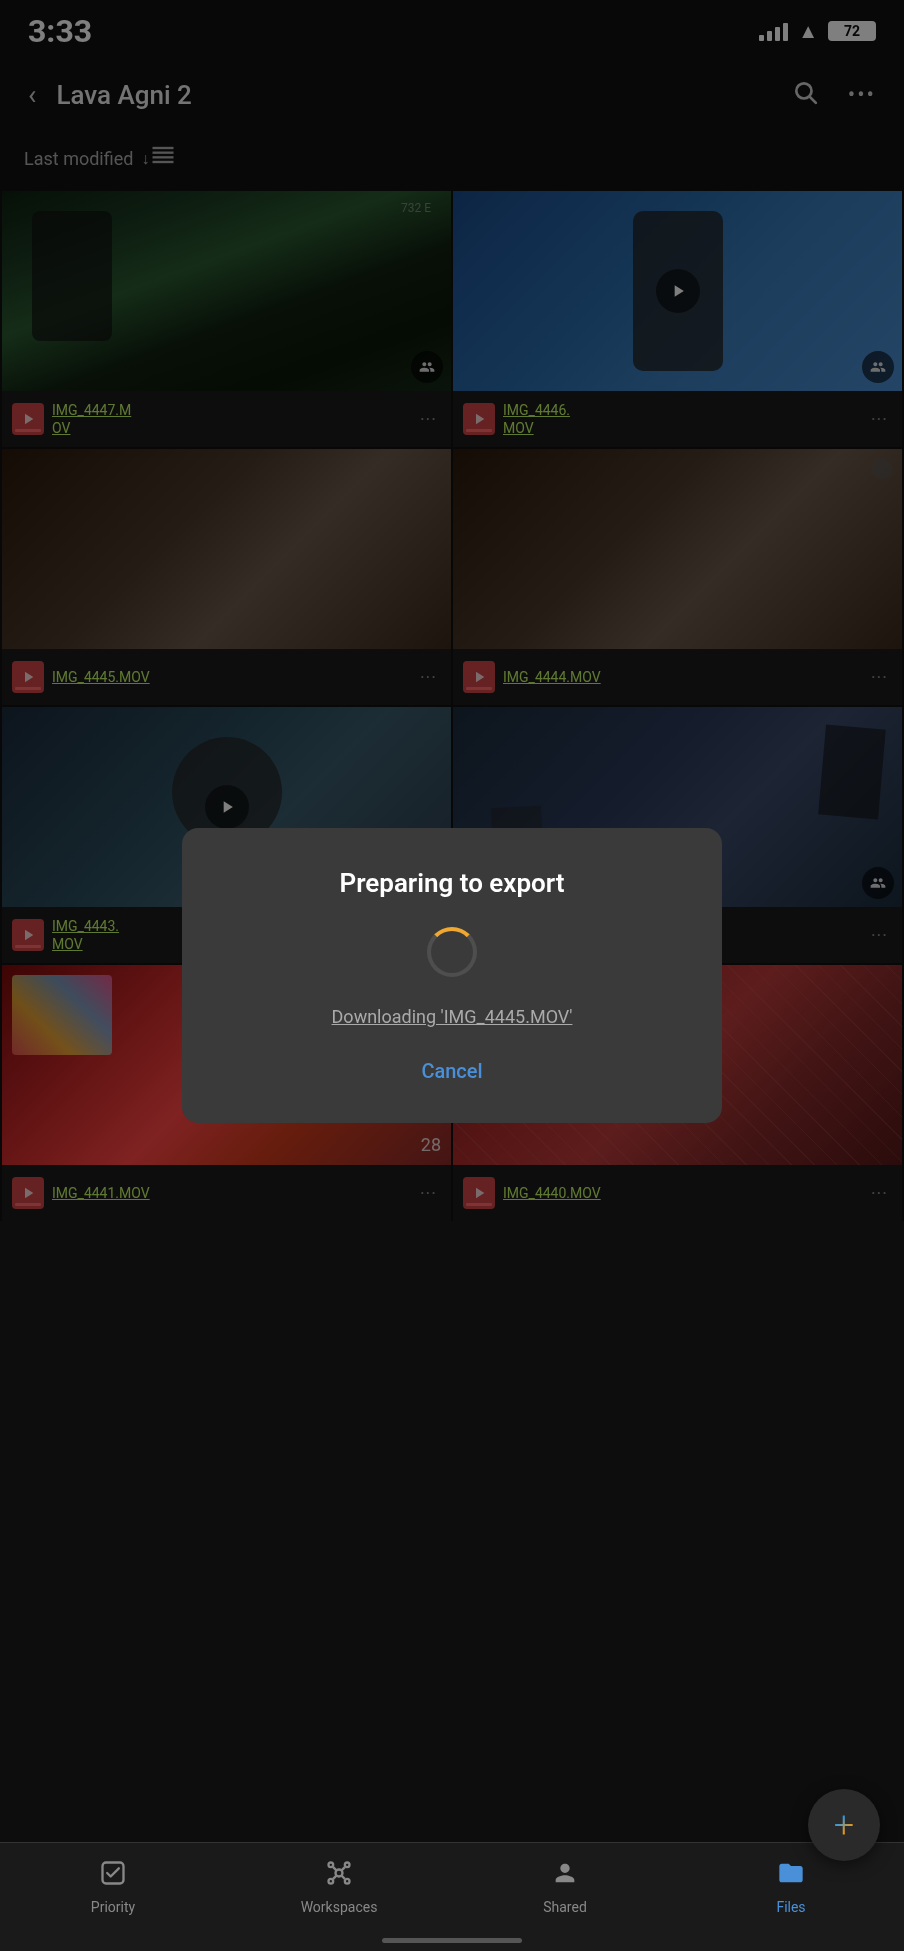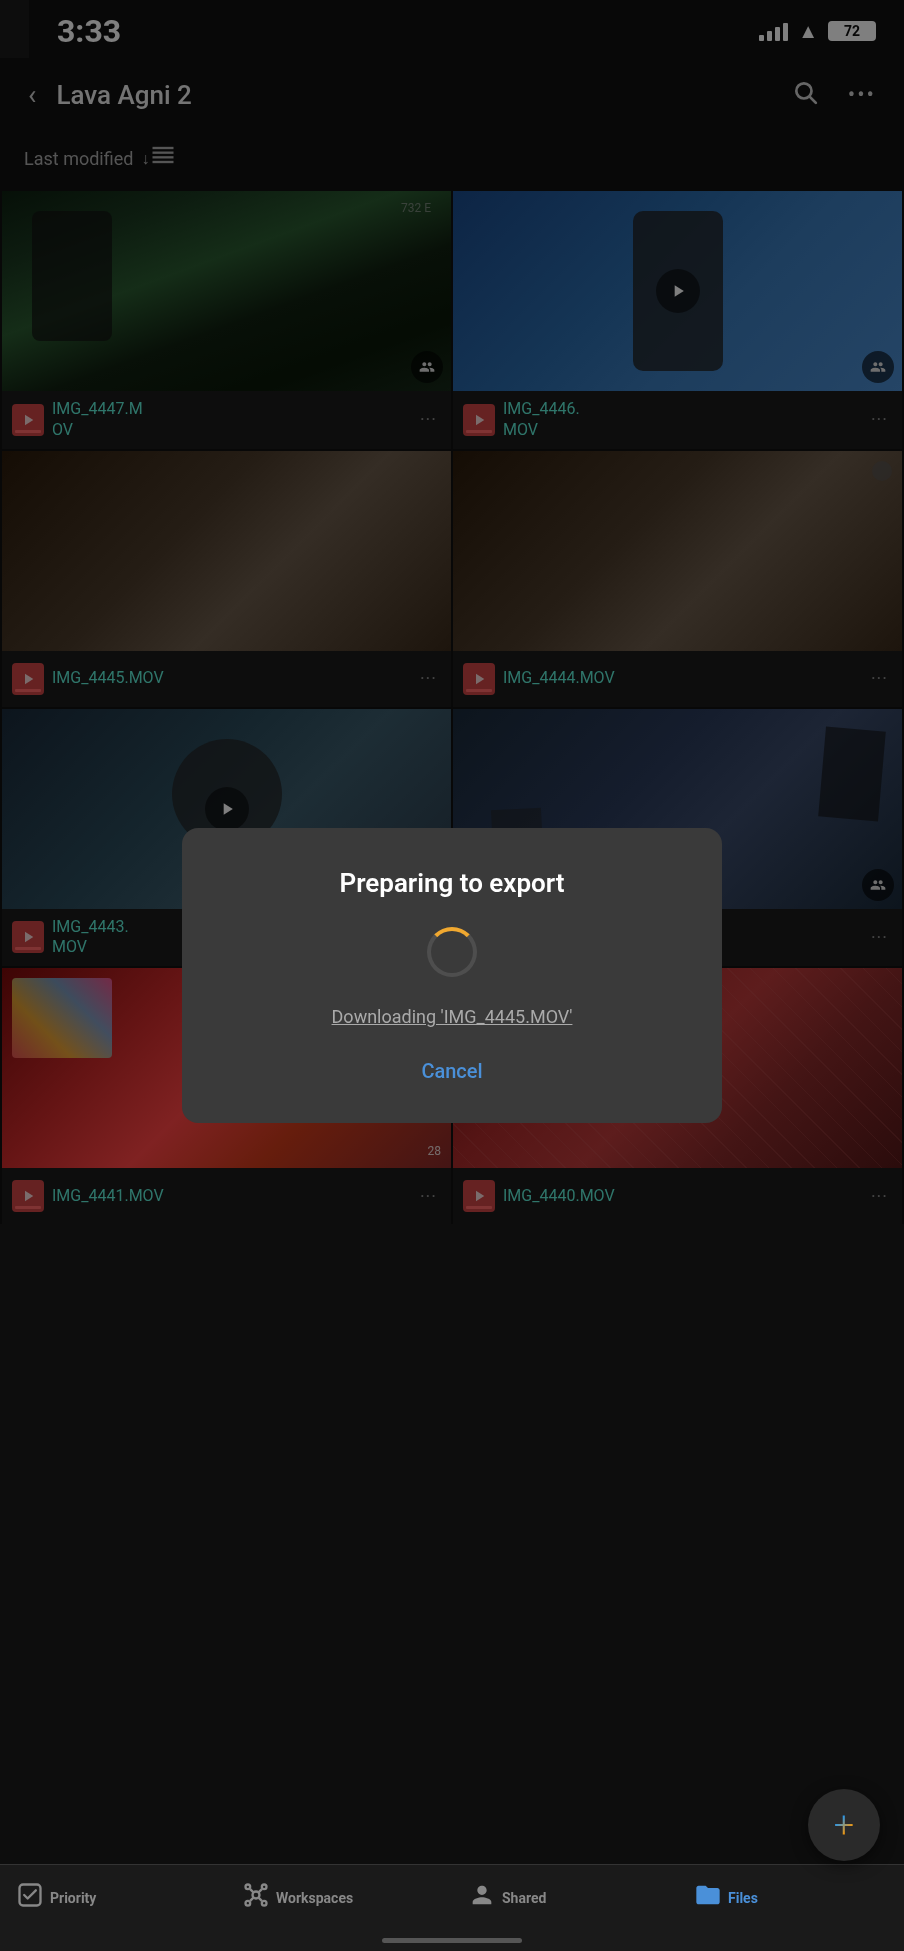--- a/index.html
+++ b/index.html
@@ -15,21 +15,20 @@
       position: relative;
     }
 
     
     .status-bar {
       display: flex;
       justify-content: space-between;
       align-items: center;
       padding: 12px 28px 8px;
       background: #111;
-      margin-left: 29px;
     }
     .status-time {
       font-size: 32px;
       font-weight: 700;
       color: #fff;
     }
     .status-icons {
       display: flex;
       align-items: center;
       gap: 10px;
@@ -223,24 +222,25 @@
       bottom: 3px;
       left: 3px;
       right: 3px;
       height: 3px;
       background: #ff6666;
       border-radius: 1px;
     }
 
     .file-name {
       flex: 1;
-      font-size: 16px;
-      color: #5eead4;
+      font-size: 14px;
+      color: #bef264;
       line-height: 1.3;
       word-break: break-all;
+      text-decoration: underline;
     }
 
     .more-dots {
       color: #888;
       font-size: 18px;
       cursor: pointer;
       padding: 4px;
       letter-spacing: 1px;
     }
 
@@ -323,27 +323,26 @@
       border-top: 1px solid #333;
       display: flex;
       justify-content: space-around;
       align-items: flex-end;
       padding: 12px 0 32px;
       z-index: 200;
     }
 
     .nav-item {
       display: flex;
-      flex-direction: row;
+      flex-direction: column;
       align-items: center;
       gap: 6px;
       cursor: pointer;
       padding: 4px 16px;
       flex: 1;
-      font-weight: bold;
     }
 
     .nav-icon {
       font-size: 26px;
       color: #888;
     }
     .nav-icon.active {
       color: #4a90d9;
     }
 
@@ -568,21 +567,21 @@
       <span class="file-name">IMG_4442.<br>MOV</span>
       <span class="more-dots">···</span>
     </div>
   </div>
 
   <div class="grid-item">
     <div class="thumb-img thumb-7">
       <div style="position:absolute;inset:0;background:linear-gradient(135deg,#7a0a0a 0%,#cc2a2a 30%,#ff4444 50%,#cc3a1a 70%,#882a2a 100%)"></div>
 
       <div style="position:absolute;top:10px;left:10px;width:100px;height:80px;background:linear-gradient(45deg,#ff6b6b,#ffd93d,#6bceff,#ff6bbb);opacity:0.7;border-radius:4px"></div>
-      <div style="position:absolute;bottom:10px;right:10px;font-size:12px;color:#fff;opacity:0.8">28</div>
+      <div style="position:absolute;bottom:10px;right:10px;font-size:18px;color:#fff;opacity:0.8">28</div>
       <div class="play-badge">
         <svg width="20" height="20" viewBox="0 0 24 24" fill="#fff">
             <path d="M8 5v14l11-7z"></path>
           </svg>
       </div>
     </div>
     <div class="grid-item-info">
       <div class="file-icon">
         <svg width="18" height="18" viewBox="0 0 24 24" fill="#fff" opacity="0.8">
             <path d="M8 5v14l11-7z"></path>

